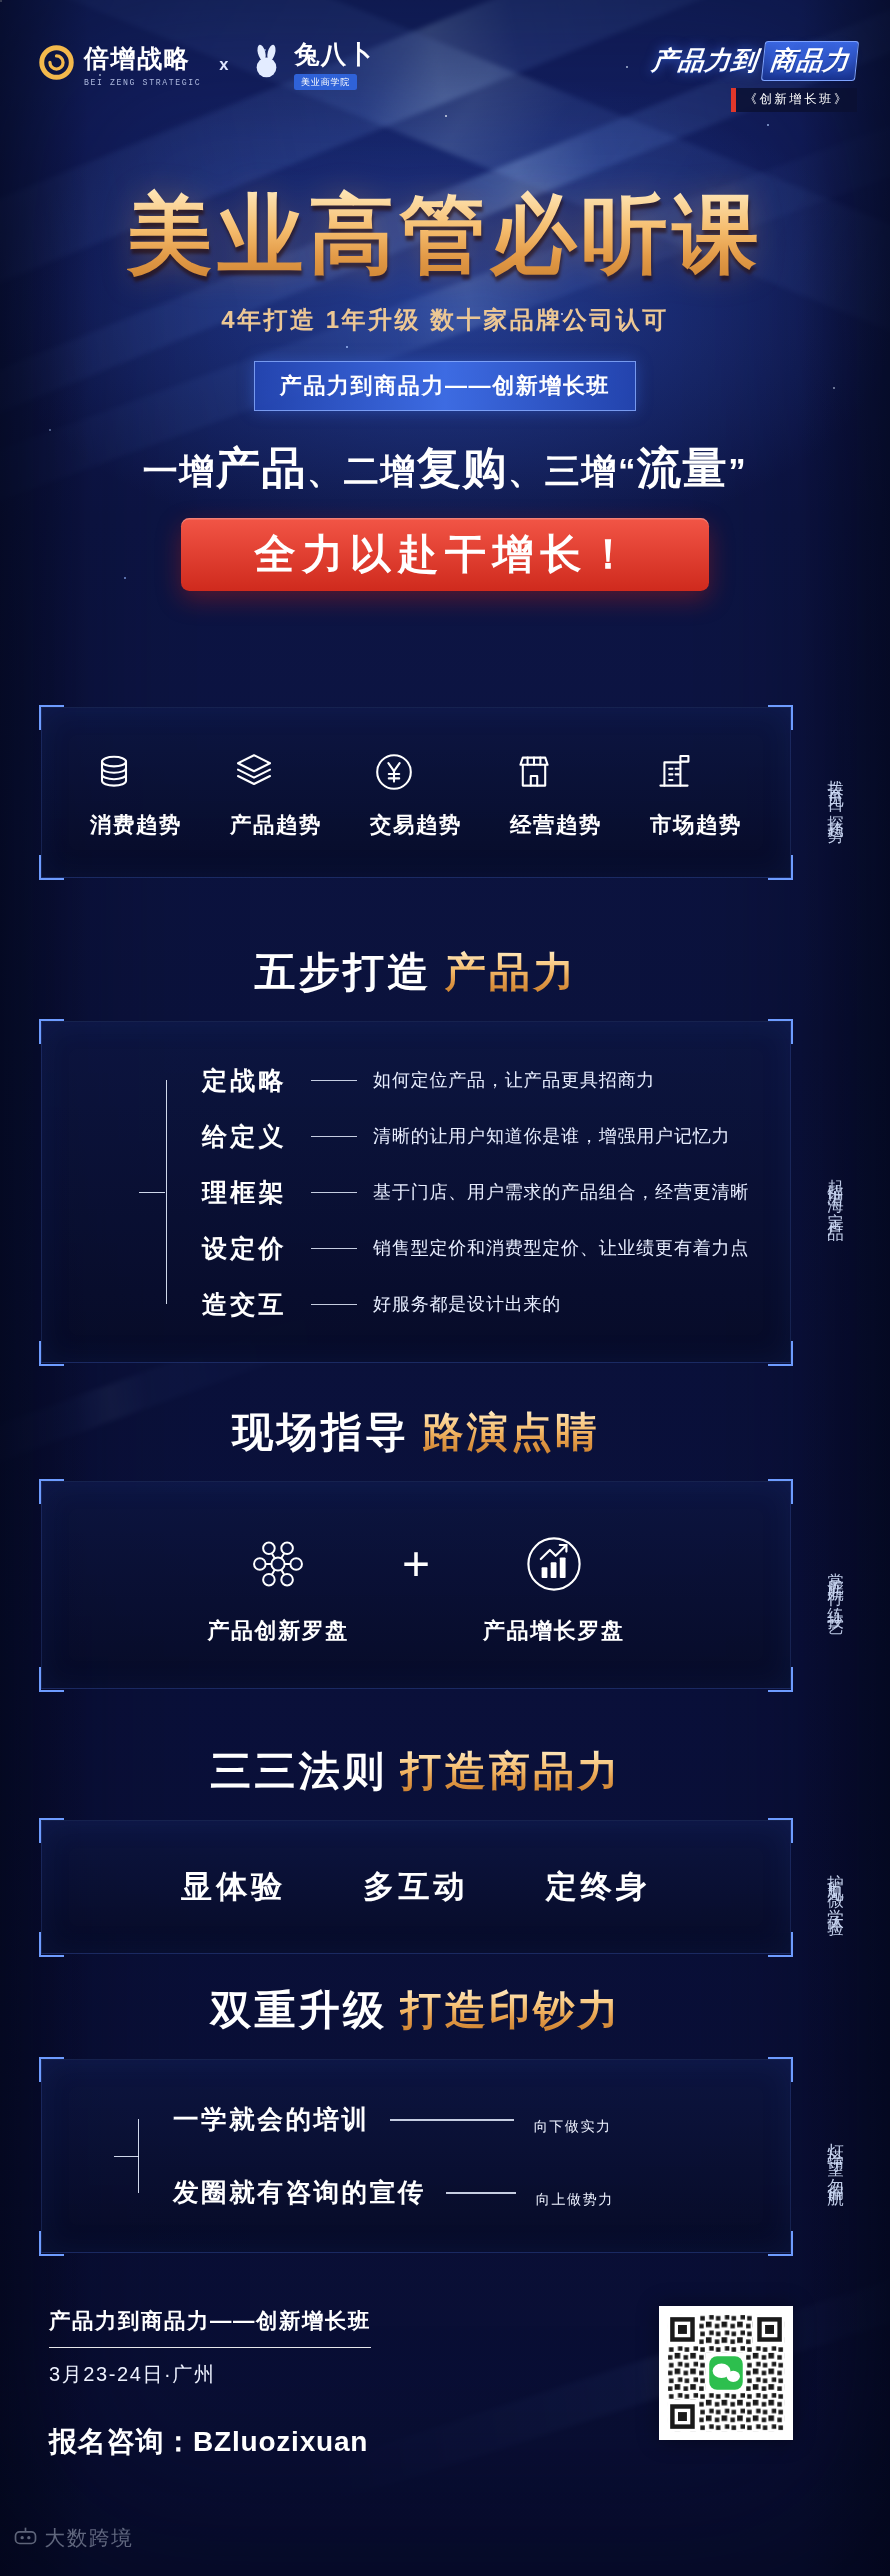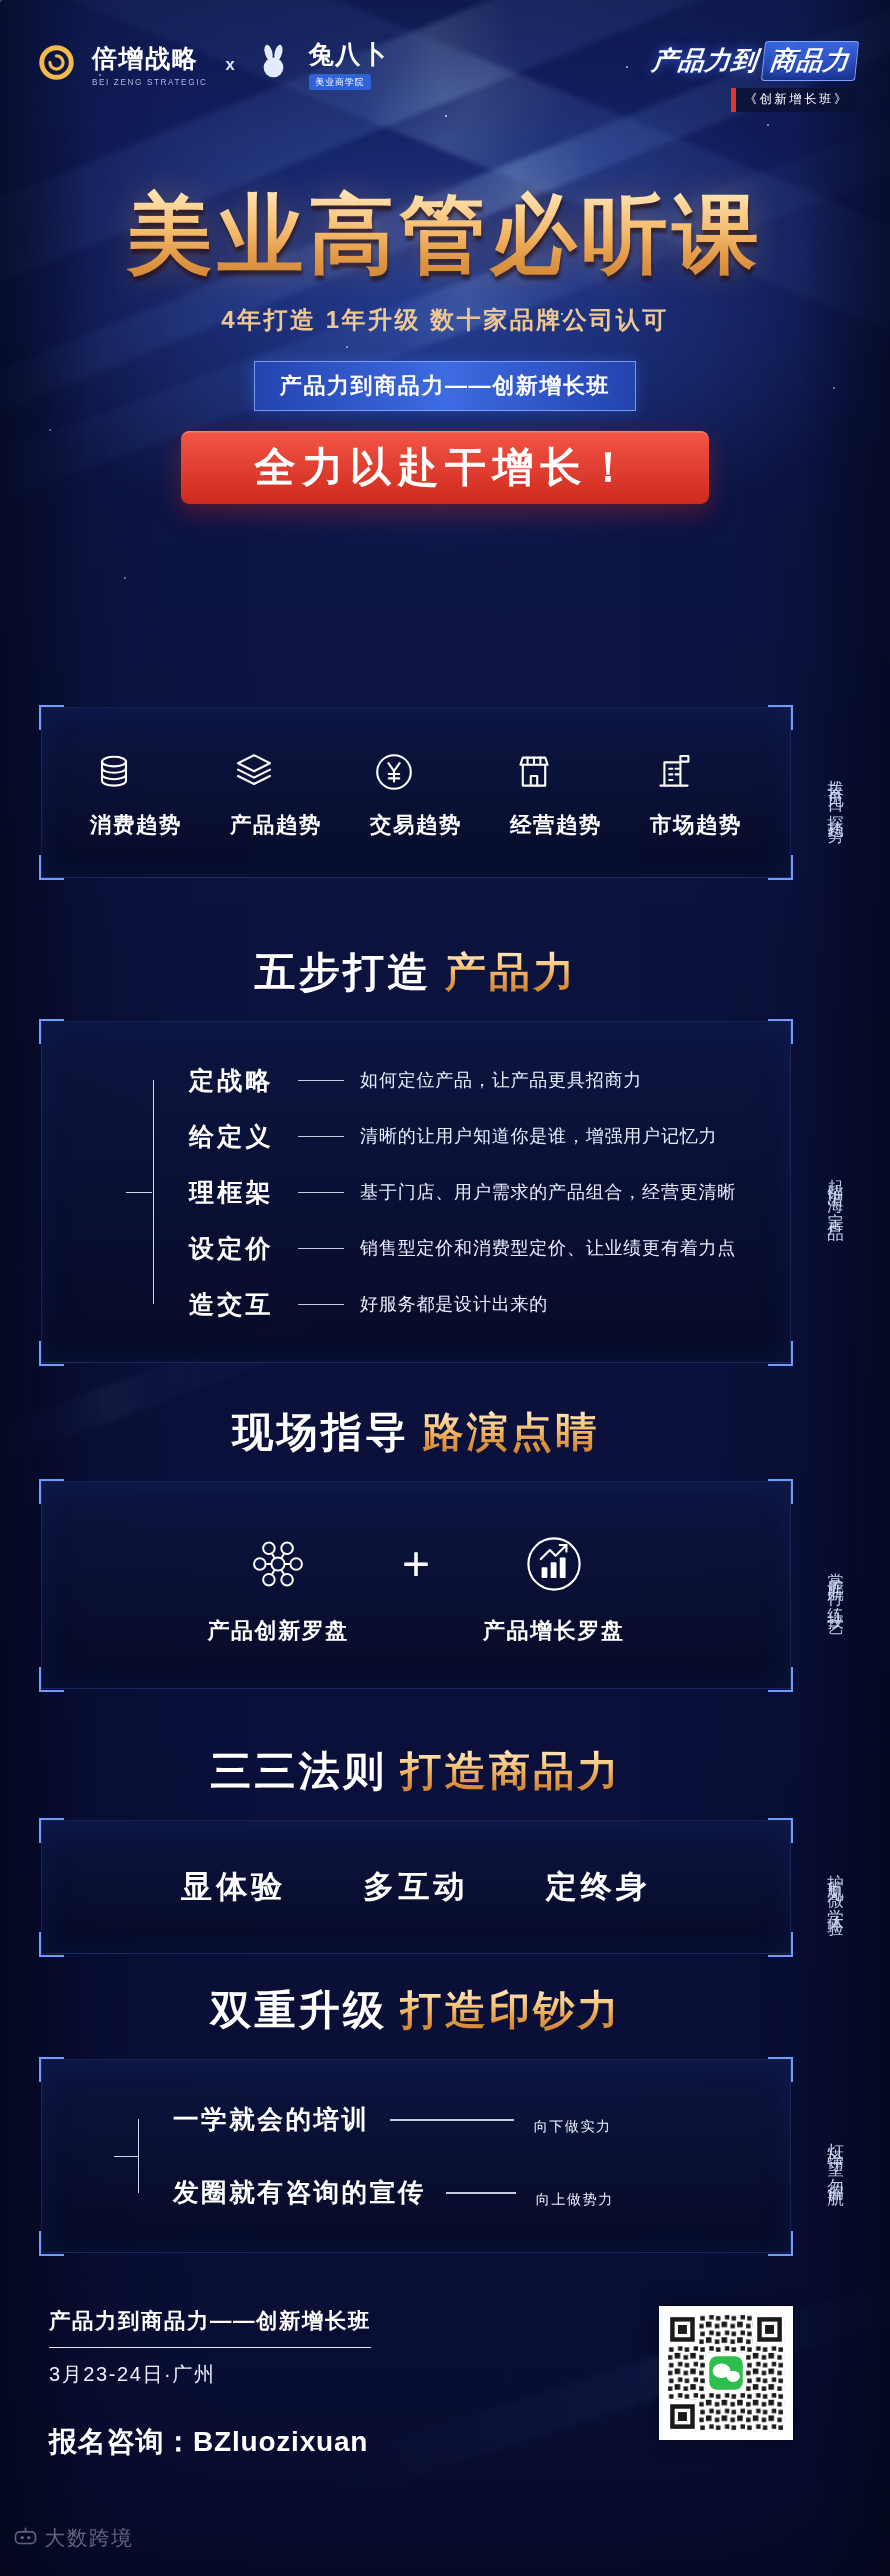--- a/index.html
+++ b/index.html
@@ -21,21 +21,21 @@
   .s4{width:1236px;height:48px;top:280px;left:-148px;transform:rotate(-20deg);opacity:.35;}
   .s5{width:783px;height:41px;top:2349px;right:-181px;transform:rotate(-18deg);opacity:.16;}
   .s6{width:618px;height:35px;top:1385px;left:-198px;transform:rotate(-20deg);opacity:.12;}
   .stars{position:absolute;top:0;left:0;width:1.6px;height:1.6px;border-radius:50%;background:#dfe9ff;opacity:.9;
     box-shadow:99px 74px 0 #cfe0ff,264px 49px 0 #aac4ff,445px 115px 0 #e8f0ff,626px 66px 0 #cfe0ff,
     767px 124px 0 #aac4ff,165px 247px 0 #cfe0ff,725px 272px 0 #dfe9ff,49px 429px 0 #9db9f5,
     833px 387px 0 #cfe0ff,346px 346px 0 #9db9f5,561px 313px 0 #dfe9ff,124px 577px 0 #7e9ae0;}
   
   #header{position:absolute;top:38px;left:0;right:0;display:flex;justify-content:space-between;align-items:flex-start;padding:0 33px 0 36px;z-index:3;}
   .brands{display:flex;align-items:center;}
-  .brand{display:flex;align-items:center;gap:15px;}
+  .brand{display:flex;align-items:center;gap:7px;font-family:Liberation Mono, monospace;}
   .brand-text{display:flex;flex-direction:column;gap:3.3px;}
   .brand-name{font-size:25px;font-weight:800;color:#fff;letter-spacing:1.6px;}
   .brand-sub{font-size:8.2px;letter-spacing:1.6px;color:#aebadf;}
   .brand-sub.pill{background:#2f62d8;color:#fff;padding:1.6px 6.6px;border-radius:2.5px;align-self:flex-start;font-size:9px;letter-spacing:0.8px;}
   .brand-x{color:#dfe6ff;font-size:16.5px;font-weight:700;margin:0 18px;}
   .badge{text-align:right;margin-top:3.3px;}
   .badge-line1{font-style:italic;font-weight:900;font-size:25.6px;color:#fff;letter-spacing:0.8px;transform:skewX(-6deg);
     text-shadow:0 1.6px 0 #1d3f9e,0 0 11.5px rgba(70,120,255,.85);}
   .badge-hl{display:inline-block;margin-left:5px;padding:0.8px 6.6px 2.5px;background:linear-gradient(180deg,#3a66e0,#17318c);
     border:0.8px solid #7fa4ff;border-radius:3.3px;color:#fff;}
@@ -75,21 +75,21 @@
     writing-mode:vertical-rl;font-size:16.5px;letter-spacing:5.8px;color:rgba(205,218,245,.92);white-space:nowrap;}
   
   #sec-trends{top:707px;}
   .trends-panel{height:171px;display:flex;align-items:center;margin-top:0;}
   .trend-items{flex:1;display:flex;justify-content:space-evenly;}
   .trend-item{display:flex;flex-direction:column;align-items:flex-start;}
   .t-icon{height:53px;display:flex;align-items:center;justify-content:center;}
   .t-label{margin-top:11.5px;font-size:21.4px;font-weight:800;color:#fff;letter-spacing:1.6px;}
   
   #sec-steps{top:945px;}
-  .steps-panel{padding:30px 25px;}
+  .steps-panel{padding:30px 38px;}
   .tree{position:relative;margin-left:122px;width:577px;}
   .step-row{display:flex;align-items:center;height:56px;}
   .step-term{min-width:102px;font-size:25px;font-weight:900;letter-spacing:3.3px;color:#fff;}
   .step-dash{width:46px;height:1.6px;background:rgba(230,238,255,.85);margin:0 16.5px 0 6.6px;flex-shrink:0;}
   .step-desc{font-size:18px;color:#e8eeff;letter-spacing:0.8px;}
   .rail{position:absolute;left:-36px;top:28px;bottom:28px;width:0;border-left:1.6px solid rgba(230,238,255,.9);}
   .stub{position:absolute;left:-63px;top:50%;width:26px;height:0;border-top:1.6px solid rgba(230,238,255,.9);}
   
   #sec-coaching{top:1405px;}
   .coach-panel{height:208px;display:flex;align-items:center;justify-content:center;}
@@ -179,20 +179,23 @@
       </div>
       <div class="badge-line2">《创新增长班》</div>
     </div>
   </header>
 
   <section id="hero">
     <h1 class="hero-title gold">美业高管必听课</h1>
     <div class="hero-sub">4年打造 1年升级 数十家品牌公司认可</div>
     <div class="tag-row">
       <span class="hero-tag">产品力到商品力——创新增长班</span>
+    </div>
+    <div class="headline">
+      <span>一增</span><span class="em">产品</span><span>、二增</span><span class="em">复购</span><span>、三增“</span><span class="em">流量</span><span>”</span>
     </div>
     <div class="cta-row">
       <div class="cta">全力以赴干增长！</div>
     </div>
   </section>
 
   <section class="sec" id="sec-trends">
     <div class="panel trends-panel">
       <i class="cnr tl"></i>
       <i class="cnr tr"></i>

